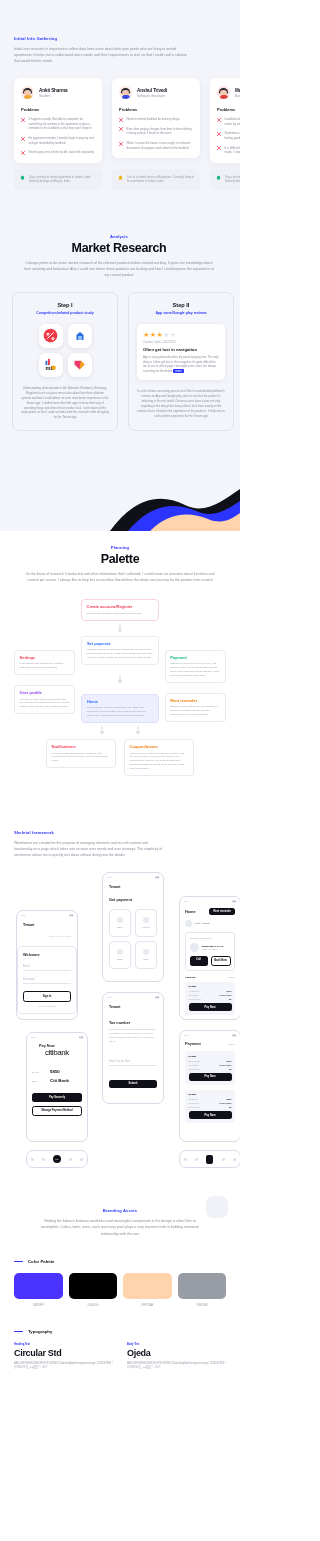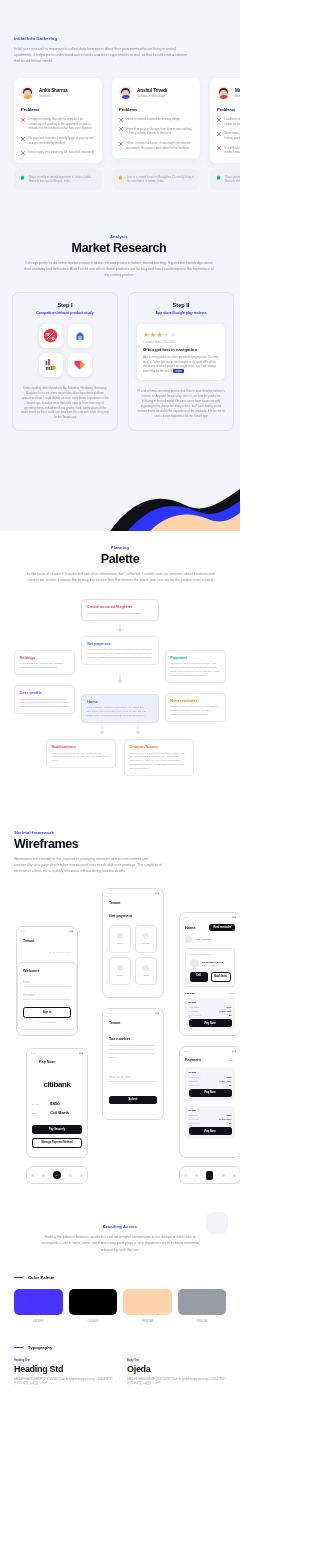--- a/index.html
+++ b/index.html
@@ -485,21 +485,20 @@
         <div class="fbox" style="width:70px">
           <h5 style="color:#f07f11">Coupon/bonus</h5>
           <p>With everytime tenant is paying their monthly rent, we could provide a checkbox for users to put coupons/pay, however you is good discount to incentivize business. Not as much provide for this user choose/offer</p>
         </div>
       </div>
     </div>
   </section>
 
   <section class="s-wire">
     <div class="sec-tag">Skeletal framework</div>
-    <h2 class="sec-title">Wireframes</h2>
     <p class="sec-body">Wireframes are created for the purpose of arranging elements and to craft content and functionality on a page which takes into account user needs and user journeys. The simplicity of wireframes allows me to quickly test ideas without diving into the details</p>
 
     <div class="wire-area">
 
       <div class="phone" style="left:2px; top:38px; width:62px; height:110px;">
         <div class="status">
             <span>9:41</span>
             <span>▮▮▮</span>
           </div>
         <div style="padding:6px 6px 0 6px;">
@@ -606,21 +605,21 @@
       <div class="phone" style="left:12px; top:160px; width:62px; height:110px;">
         <div class="status">
             <span>9:41</span>
             <span>▮▮▮</span>
           </div>
         <div style="padding:5px 5px 0 5px;">
           <div style="display:flex;gap:4px;align-items:center;">
             <span style="font-size:3px;">←</span>
             <span class="w-h">Pay Now</span>
           </div>
-          <div style="text-align:center;margin-top:16px;font-size:8px;font-weight:bold;letter-spacing:-.4px;">citibank</div>
+          <div style="text-align:center;margin-top:0;font-size:8px;font-weight:normal;letter-spacing:-.4px;">citibank</div>
           <div style="display:flex;gap:6px;margin-top:12px;align-items:baseline;">
             <span style="font-size:2.4px;color:#a7a9b6;width:12px;">To Pay</span>
             <span style="font-size:4.4px;font-weight:bold;">$850</span>
           </div>
           <div style="display:flex;gap:6px;margin-top:4px;align-items:baseline;">
             <span style="font-size:2.4px;color:#a7a9b6;width:12px;">Bank</span>
             <span style="font-size:4.4px;font-weight:bold;">Citi Bank</span>
           </div>
           <div class="w-btn-dark" style="margin-top:10px;">Pay Securely</div>
           <div class="w-btn-out" style="margin-top:4px;">Manage Payment Method</div>
@@ -737,21 +736,21 @@
       </div>
     </div>
 
     <div class="sub-head">
       <span class="sub-bar"></span>
       <h4>Typography</h4>
     </div>
     <div class="type-row">
       <div class="type-col">
         <div class="type-lbl">Heading Text</div>
-        <div class="type-name">Heading Std</div>
+        <div class="type-name">Circular Std</div>
         <div class="type-glyphs">ABCDEFGHIJKLMNOPQRSTUVWXYZabcdefghijklmnopqrstuvwxyz 1234567890 !@#$%^&amp;*()_+-=[]{}|;':",./&lt;&gt;?</div>
       </div>
       <div class="type-col">
         <div class="type-lbl">Body Text</div>
         <div class="type-name">Ojeda</div>
         <div class="type-glyphs">ABCDEFGHIJKLMNOPQRSTUVWXYZabcdefghijklmnopqrstuvwxyz 1234567890 !@#$%^&amp;*()_+-=[]{}|;':",./&lt;&gt;?</div>
       </div>
     </div>
   </section>
 

